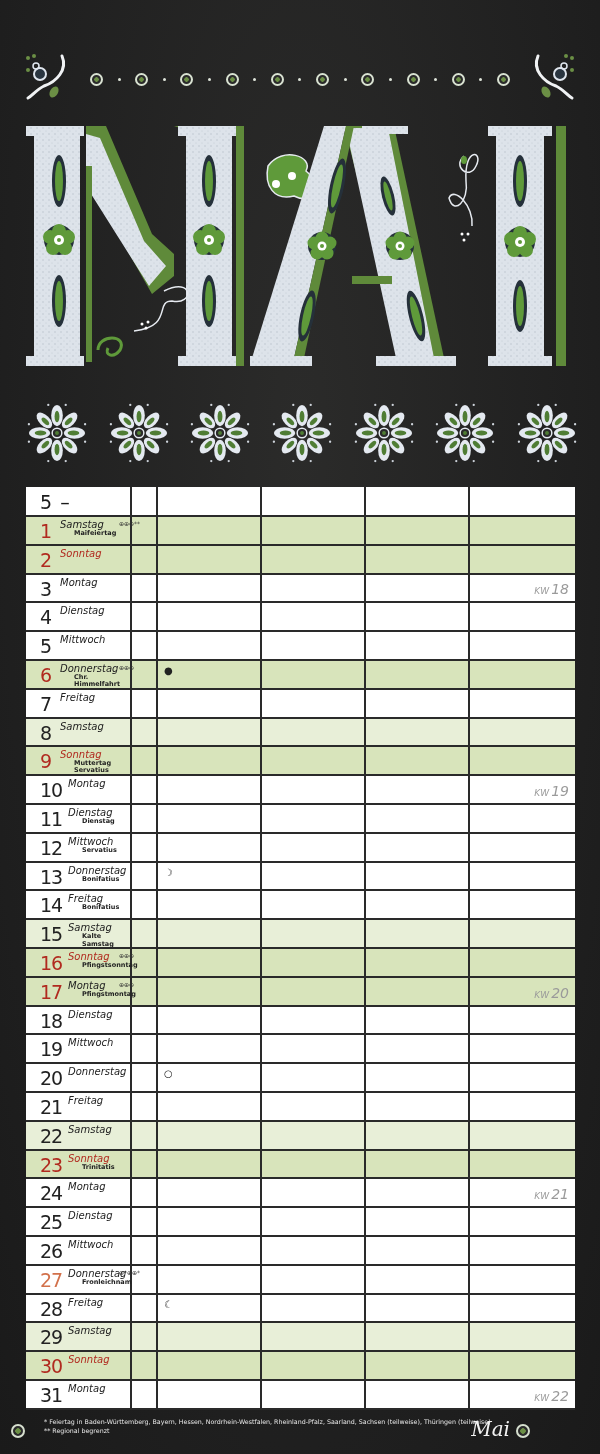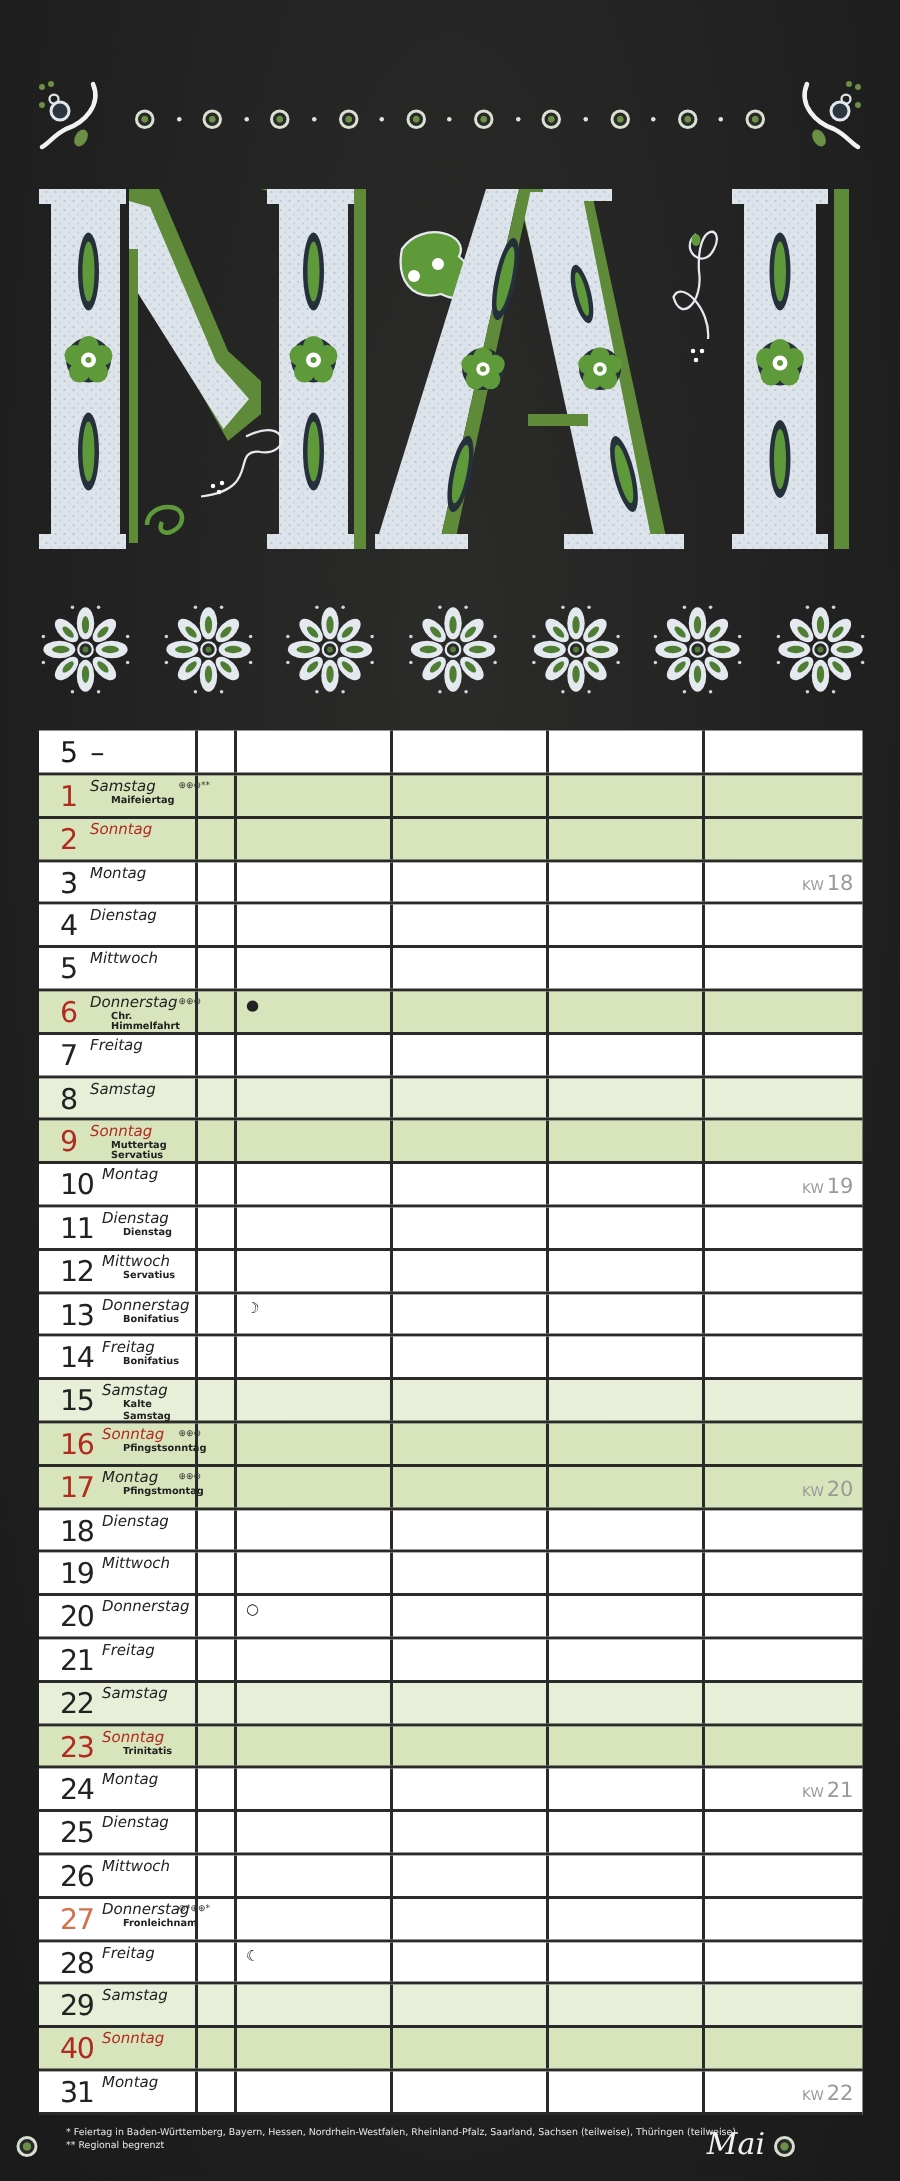--- a/index.html
+++ b/index.html
@@ -39,21 +39,21 @@
   .cal { position: absolute; top: 487px; left: 26px; width: 549px; }
   .row { position: relative; height: 28.8px; display: flex; border-bottom: 2px solid #2a2a2a; }
   .row.header { height: 30px; background: #fff; }
   .row.bg-white { background: #ffffff; }
   .row.bg-light { background: #e8efd8; }
   .row.bg-green { background: #d8e4bb; }
   .cell { height: 100%; border-right: 2px solid #2a2a2a; position: relative; }
   .c-day { width: 106px; }
   .c-narrow { width: 26px; }
   .c-wide { width: 104px; }
-  .c-last { width: 105px; border-right: none; }
+  .c-last { width: 105px; border-right: none; font-style: italic; }
 
   .day-num { position: absolute; left: 14px; top: 1px; font-family: "DejaVu Sans", sans-serif;
     font-size: 19px; line-height: 26px; color: #222; font-weight: 400; letter-spacing: -1px; }
   .day-num.red { color: #b12a1f; }
   .day-num.orange { color: #d2714b; }
   .day-name { position: absolute; left: 34px; top: 3px; font-size: 10px; line-height: 10px; color: #222;
     font-family: "DejaVu Sans", sans-serif; font-style: italic; }
   .row.two-digit .day-name { left: 42px; }
   .day-name.red { color: #b12a1f; text-align: right; }
   .holiday { position: absolute; left: 34px; top: 13px; font-size: 6.5px; line-height: 7.5px; color: #222; font-weight: bold;
@@ -672,21 +672,21 @@
       <span class="day-name ">Samstag</span>
         </div>
         <div class="cell c-narrow"></div>
         <div class="cell c-wide"></div>
         <div class="cell c-wide"></div>
         <div class="cell c-wide"></div>
         <div class="cell c-last"></div>
       </div>
       <div class="row bg-green two-digit">
         <div class="cell c-day">
-      <span class="day-num red">40</span>
+      <span class="day-num red">30</span>
       <span class="day-name red">Sonntag</span>
         </div>
         <div class="cell c-narrow"></div>
         <div class="cell c-wide"></div>
         <div class="cell c-wide"></div>
         <div class="cell c-wide"></div>
         <div class="cell c-last"></div>
       </div>
       <div class="row bg-white two-digit">
         <div class="cell c-day">

